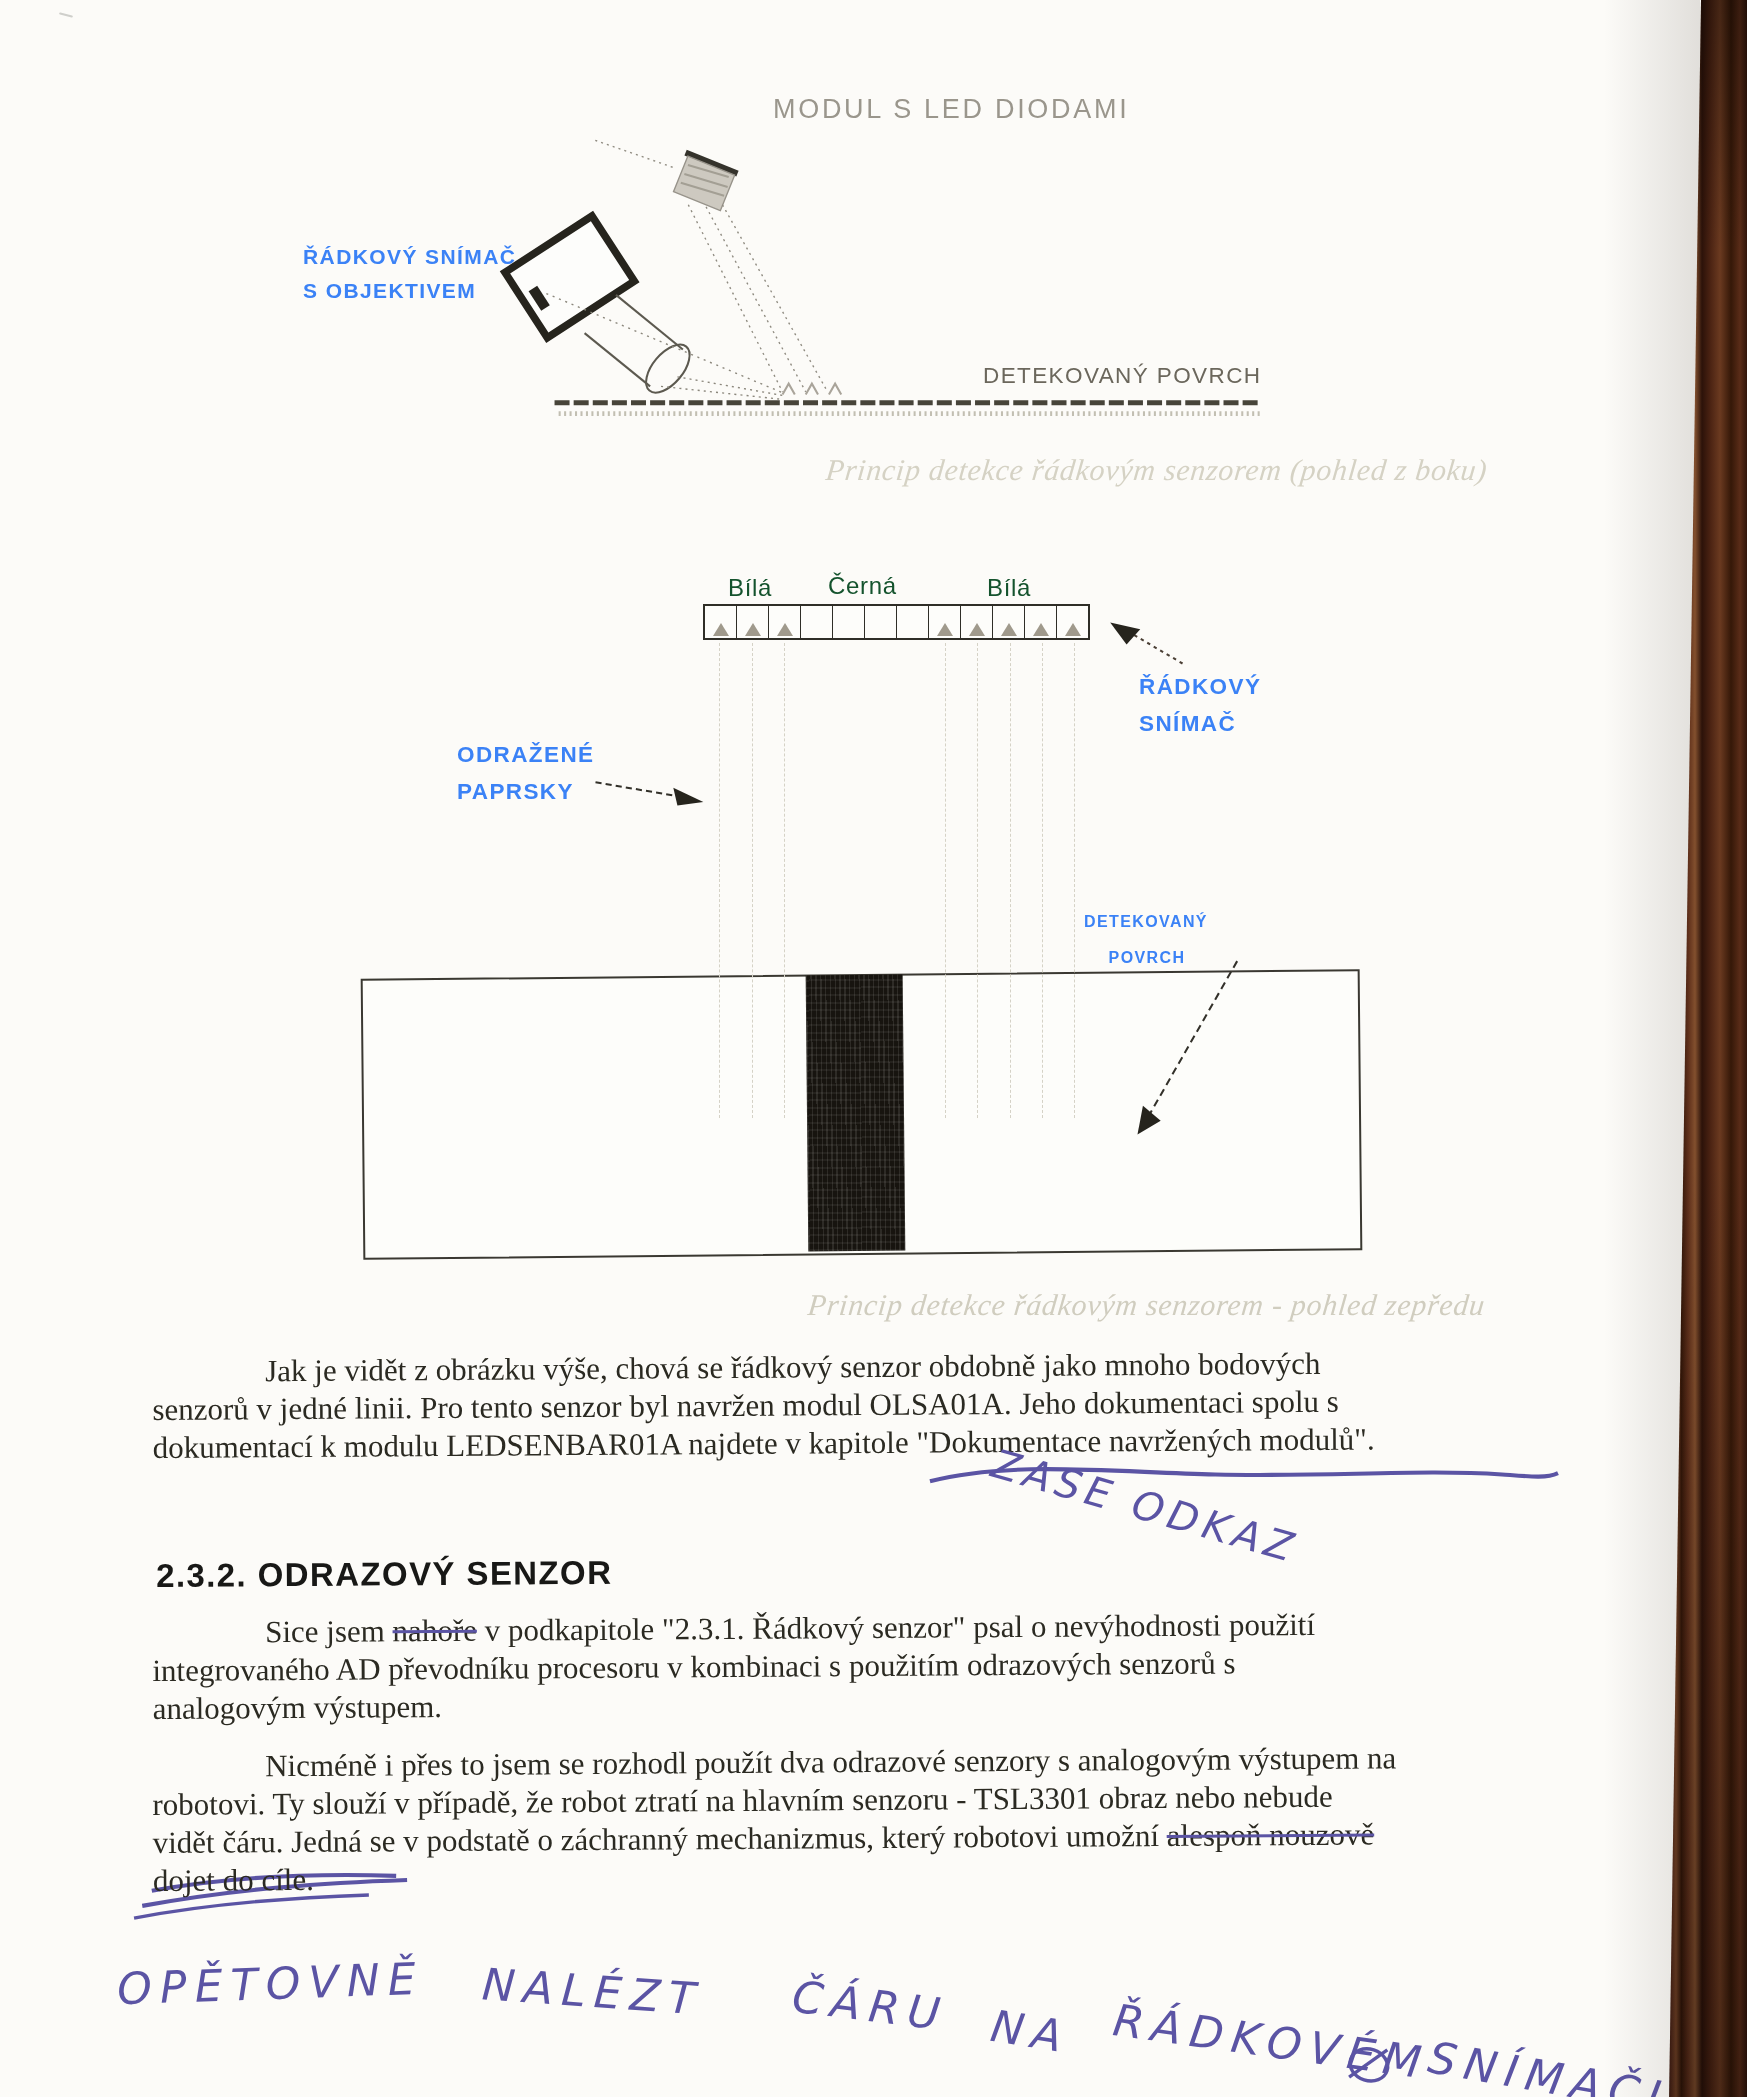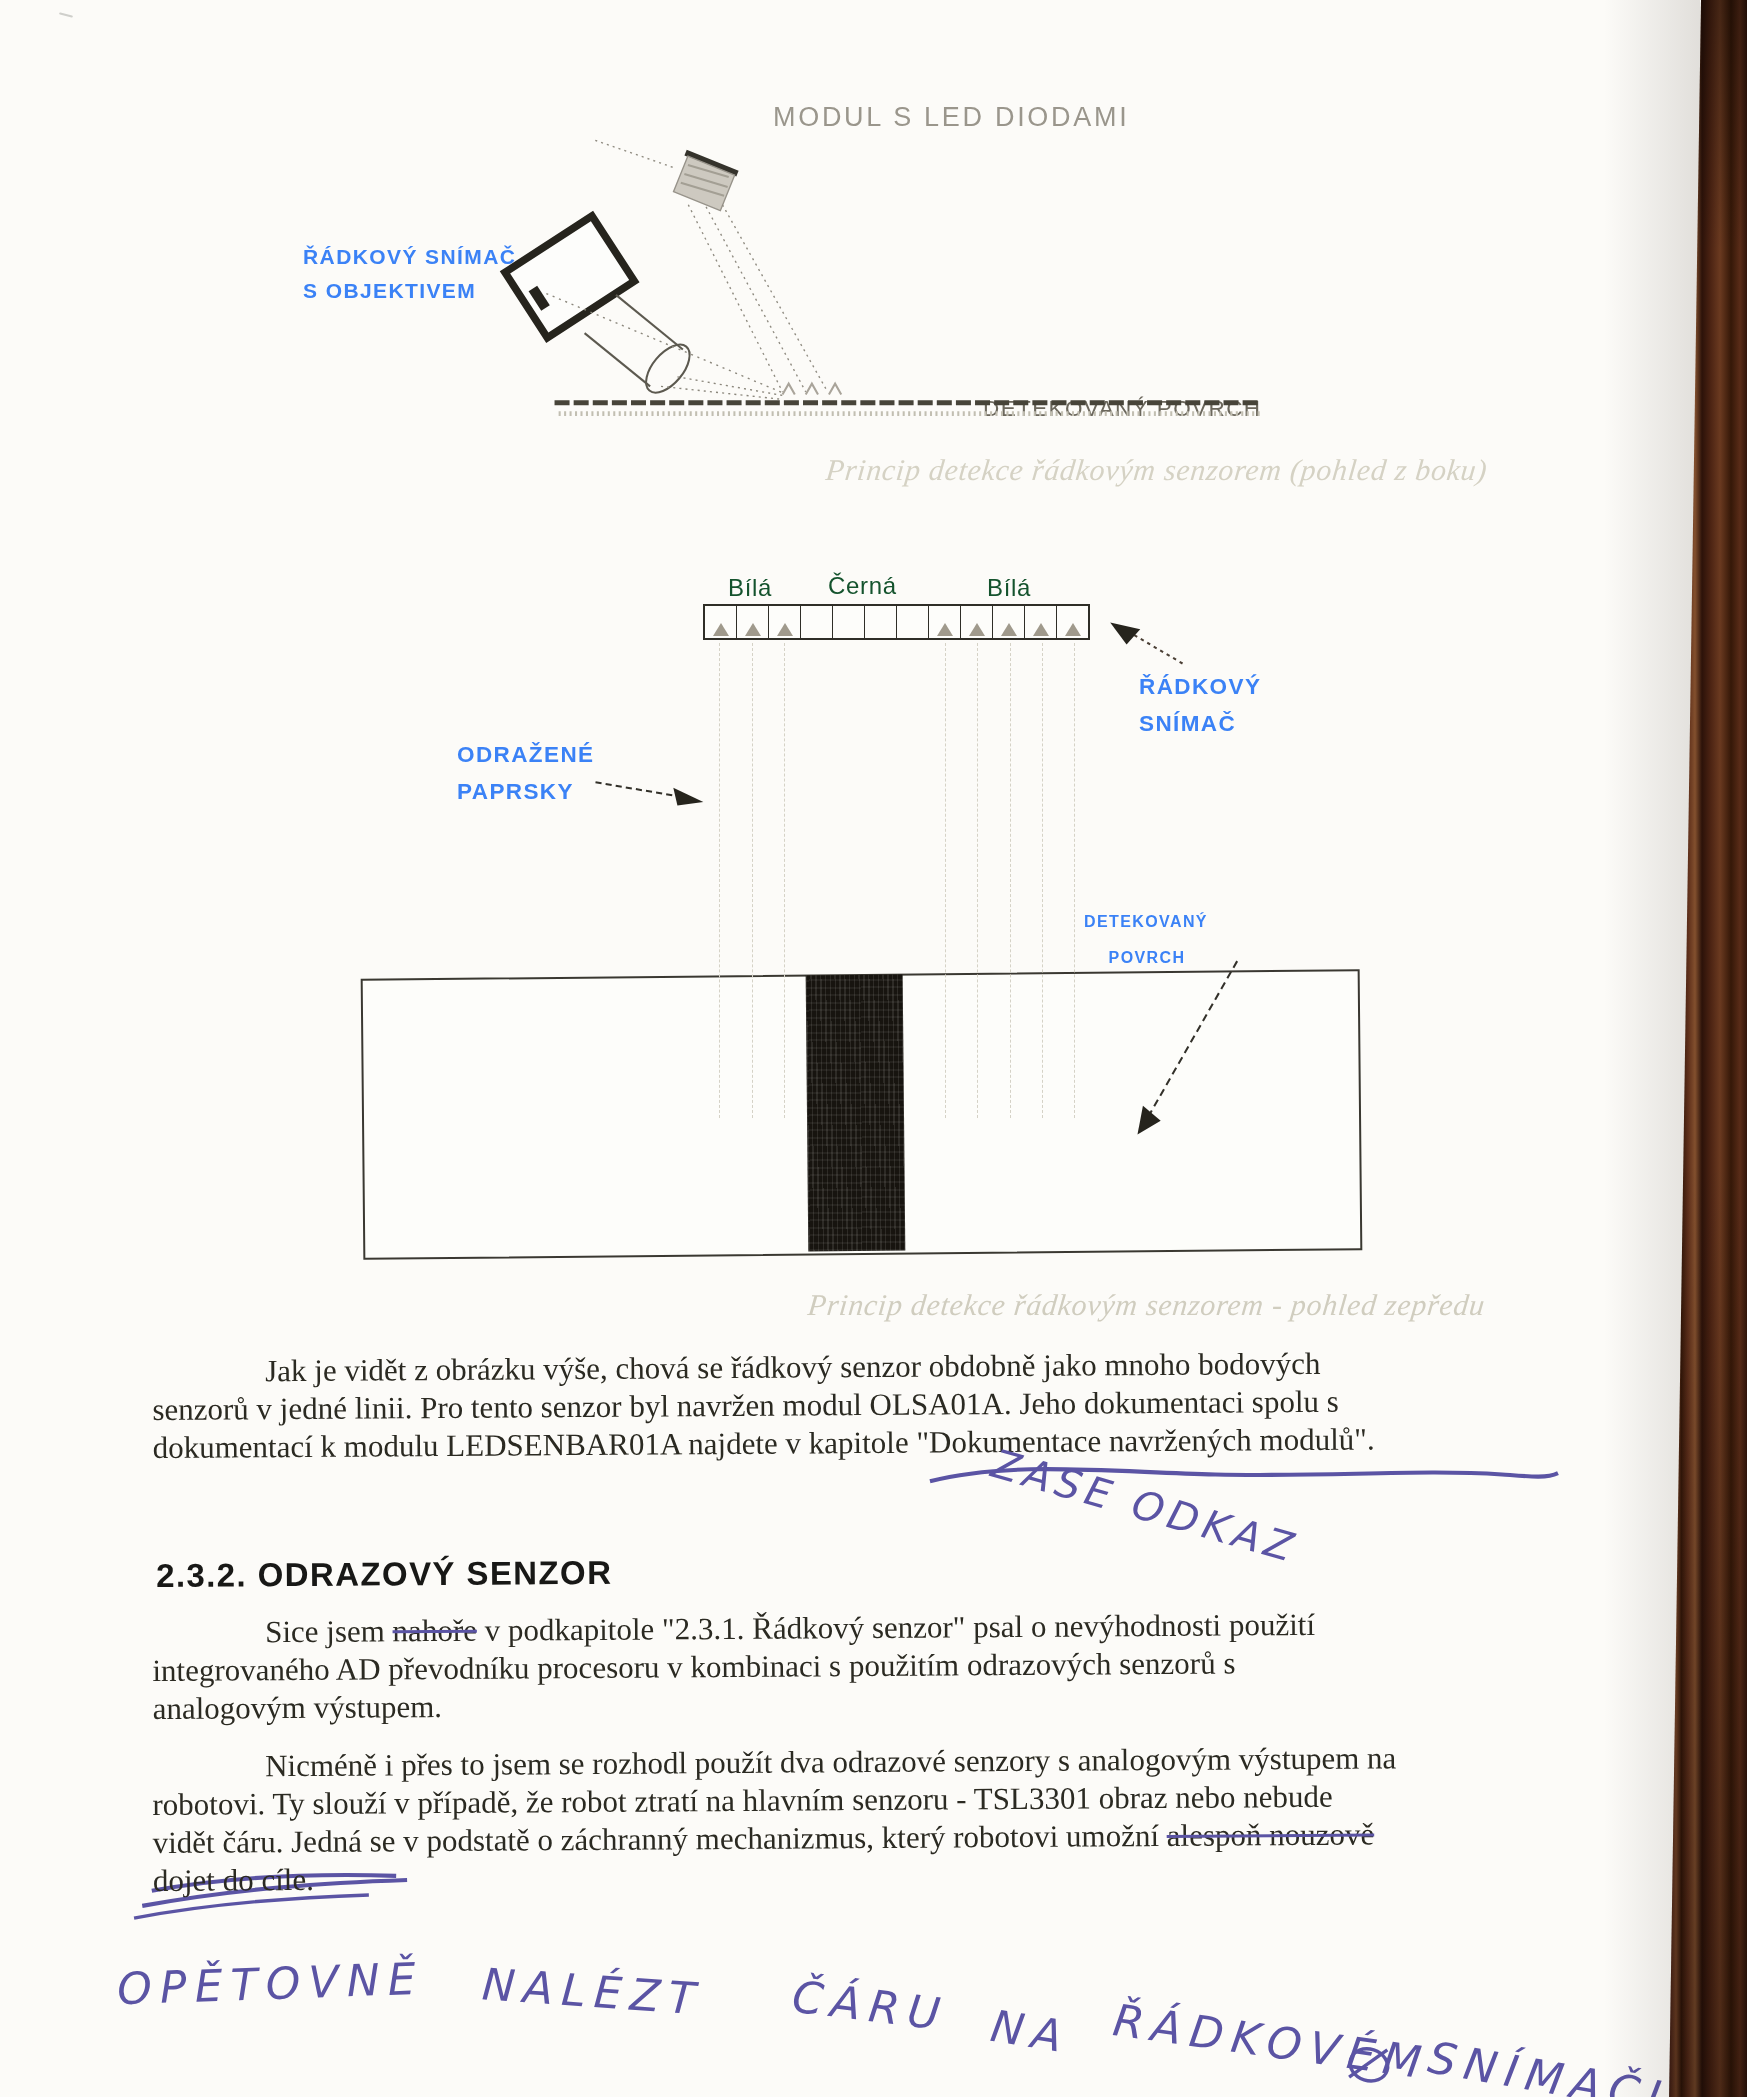--- a/index.html
+++ b/index.html
@@ -2,21 +2,21 @@
 <html style="font-size:11px"><head>
 <meta charset="utf-8">
 <style>
   html,body{margin:0;padding:0;background:#777;}
   .page{position:relative;width:1748px;height:2097px;overflow:hidden;
         background:#fcfbf8;font-family:"Liberation Serif",serif;}
   
   .lbl{position:absolute;font-family:"Liberation Sans",sans-serif;white-space:nowrap;z-index:2;}
   .lbl-light{color:#9a968c;font-size:27px;letter-spacing:2.7px;}
   .lbl-dark{color:#3b82f6;font-size:21px;letter-spacing:1.4px;line-height:34px;font-weight:700;}
-  .lbl-mid{color:#6b675c;font-size:22.5px;letter-spacing:1.4px;margin-top:33px;}
+  .lbl-mid{color:#6b675c;font-size:22.5px;letter-spacing:1.4px;}
   .lbl-zone{color:#14532d;font-size:24px;letter-spacing:0.7px;}
   .caption{position:absolute;font-family:"Liberation Serif",serif;font-style:italic;
            font-size:30px;letter-spacing:0.7px;white-space:nowrap;z-index:2;transform:skewX(-6deg);}
   .cap1{color:#d5d2c4;} .cap2{color:#d0cdbf;}
   
   .sensor-array{position:absolute;left:703px;top:604px;width:387px;height:36px;
     border:2px solid #2f2e27;box-sizing:border-box;display:flex;background:#fdfdfa;z-index:2;}
   .cell{flex:1;position:relative;border-right:1.4px solid #2f2e27;}
   .cell:last-child{border-right:none;}
   .tri{position:absolute;bottom:2px;left:50%;transform:translateX(-50%);width:0;height:0;
@@ -58,21 +58,21 @@
         #5a2c18 75px,#2c1209 83px);}
   svg.overlay{position:absolute;left:0;top:0;z-index:2;pointer-events:none;}
 </style>
 </head>
 <body>
 
 <div class="page">
 
   <div class="pencil-mark"></div>
 
-  <div class="lbl lbl-light" style="left:773px;top:102px;">MODUL S LED DIODAMI</div>
+  <div class="lbl lbl-light" style="left:773px;top:94px;">MODUL S LED DIODAMI</div>
 
   <div class="lbl lbl-dark" style="left:303px;top:240px;">
     <div>ŘÁDKOVÝ SNÍMAČ</div>
     <div>S OBJEKTIVEM</div>
   </div>
 
   <div class="lbl lbl-mid" style="left:983px;top:363px;">DETEKOVANÝ POVRCH</div>
 
   <div class="caption cap1" style="left:826px;top:453px;">Princip detekce řádkovým senzorem (pohled z boku)</div>
 

